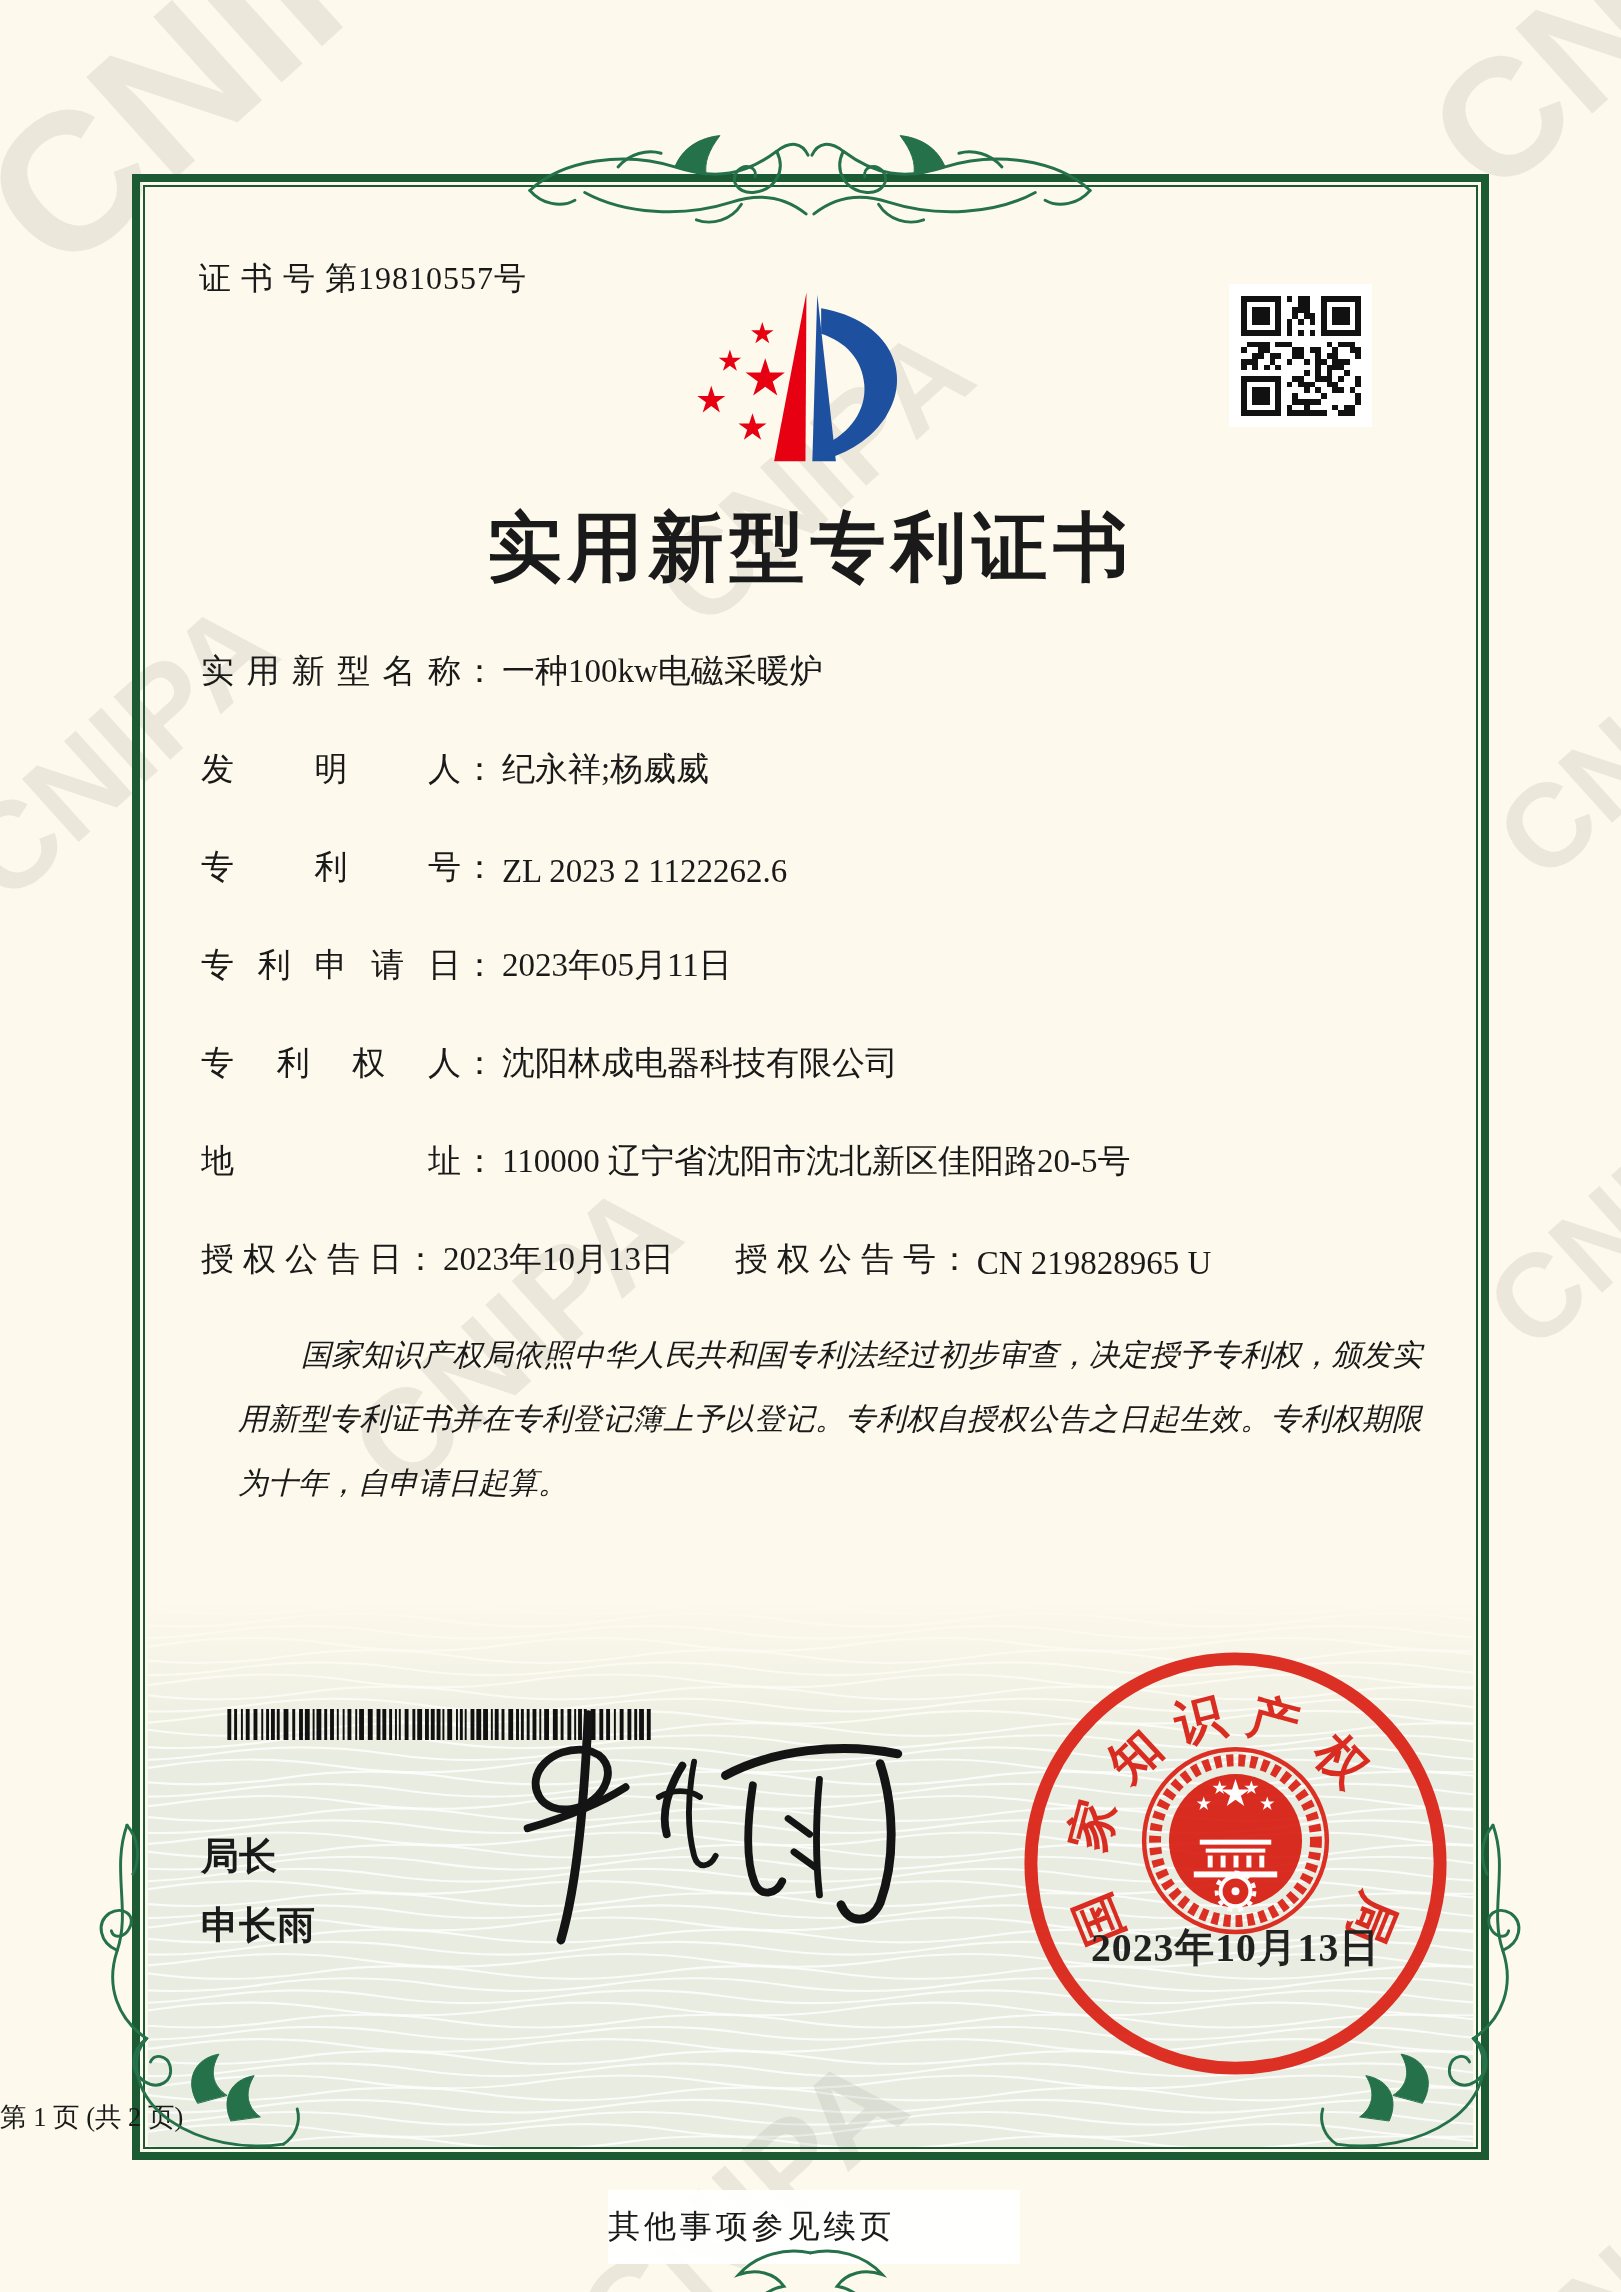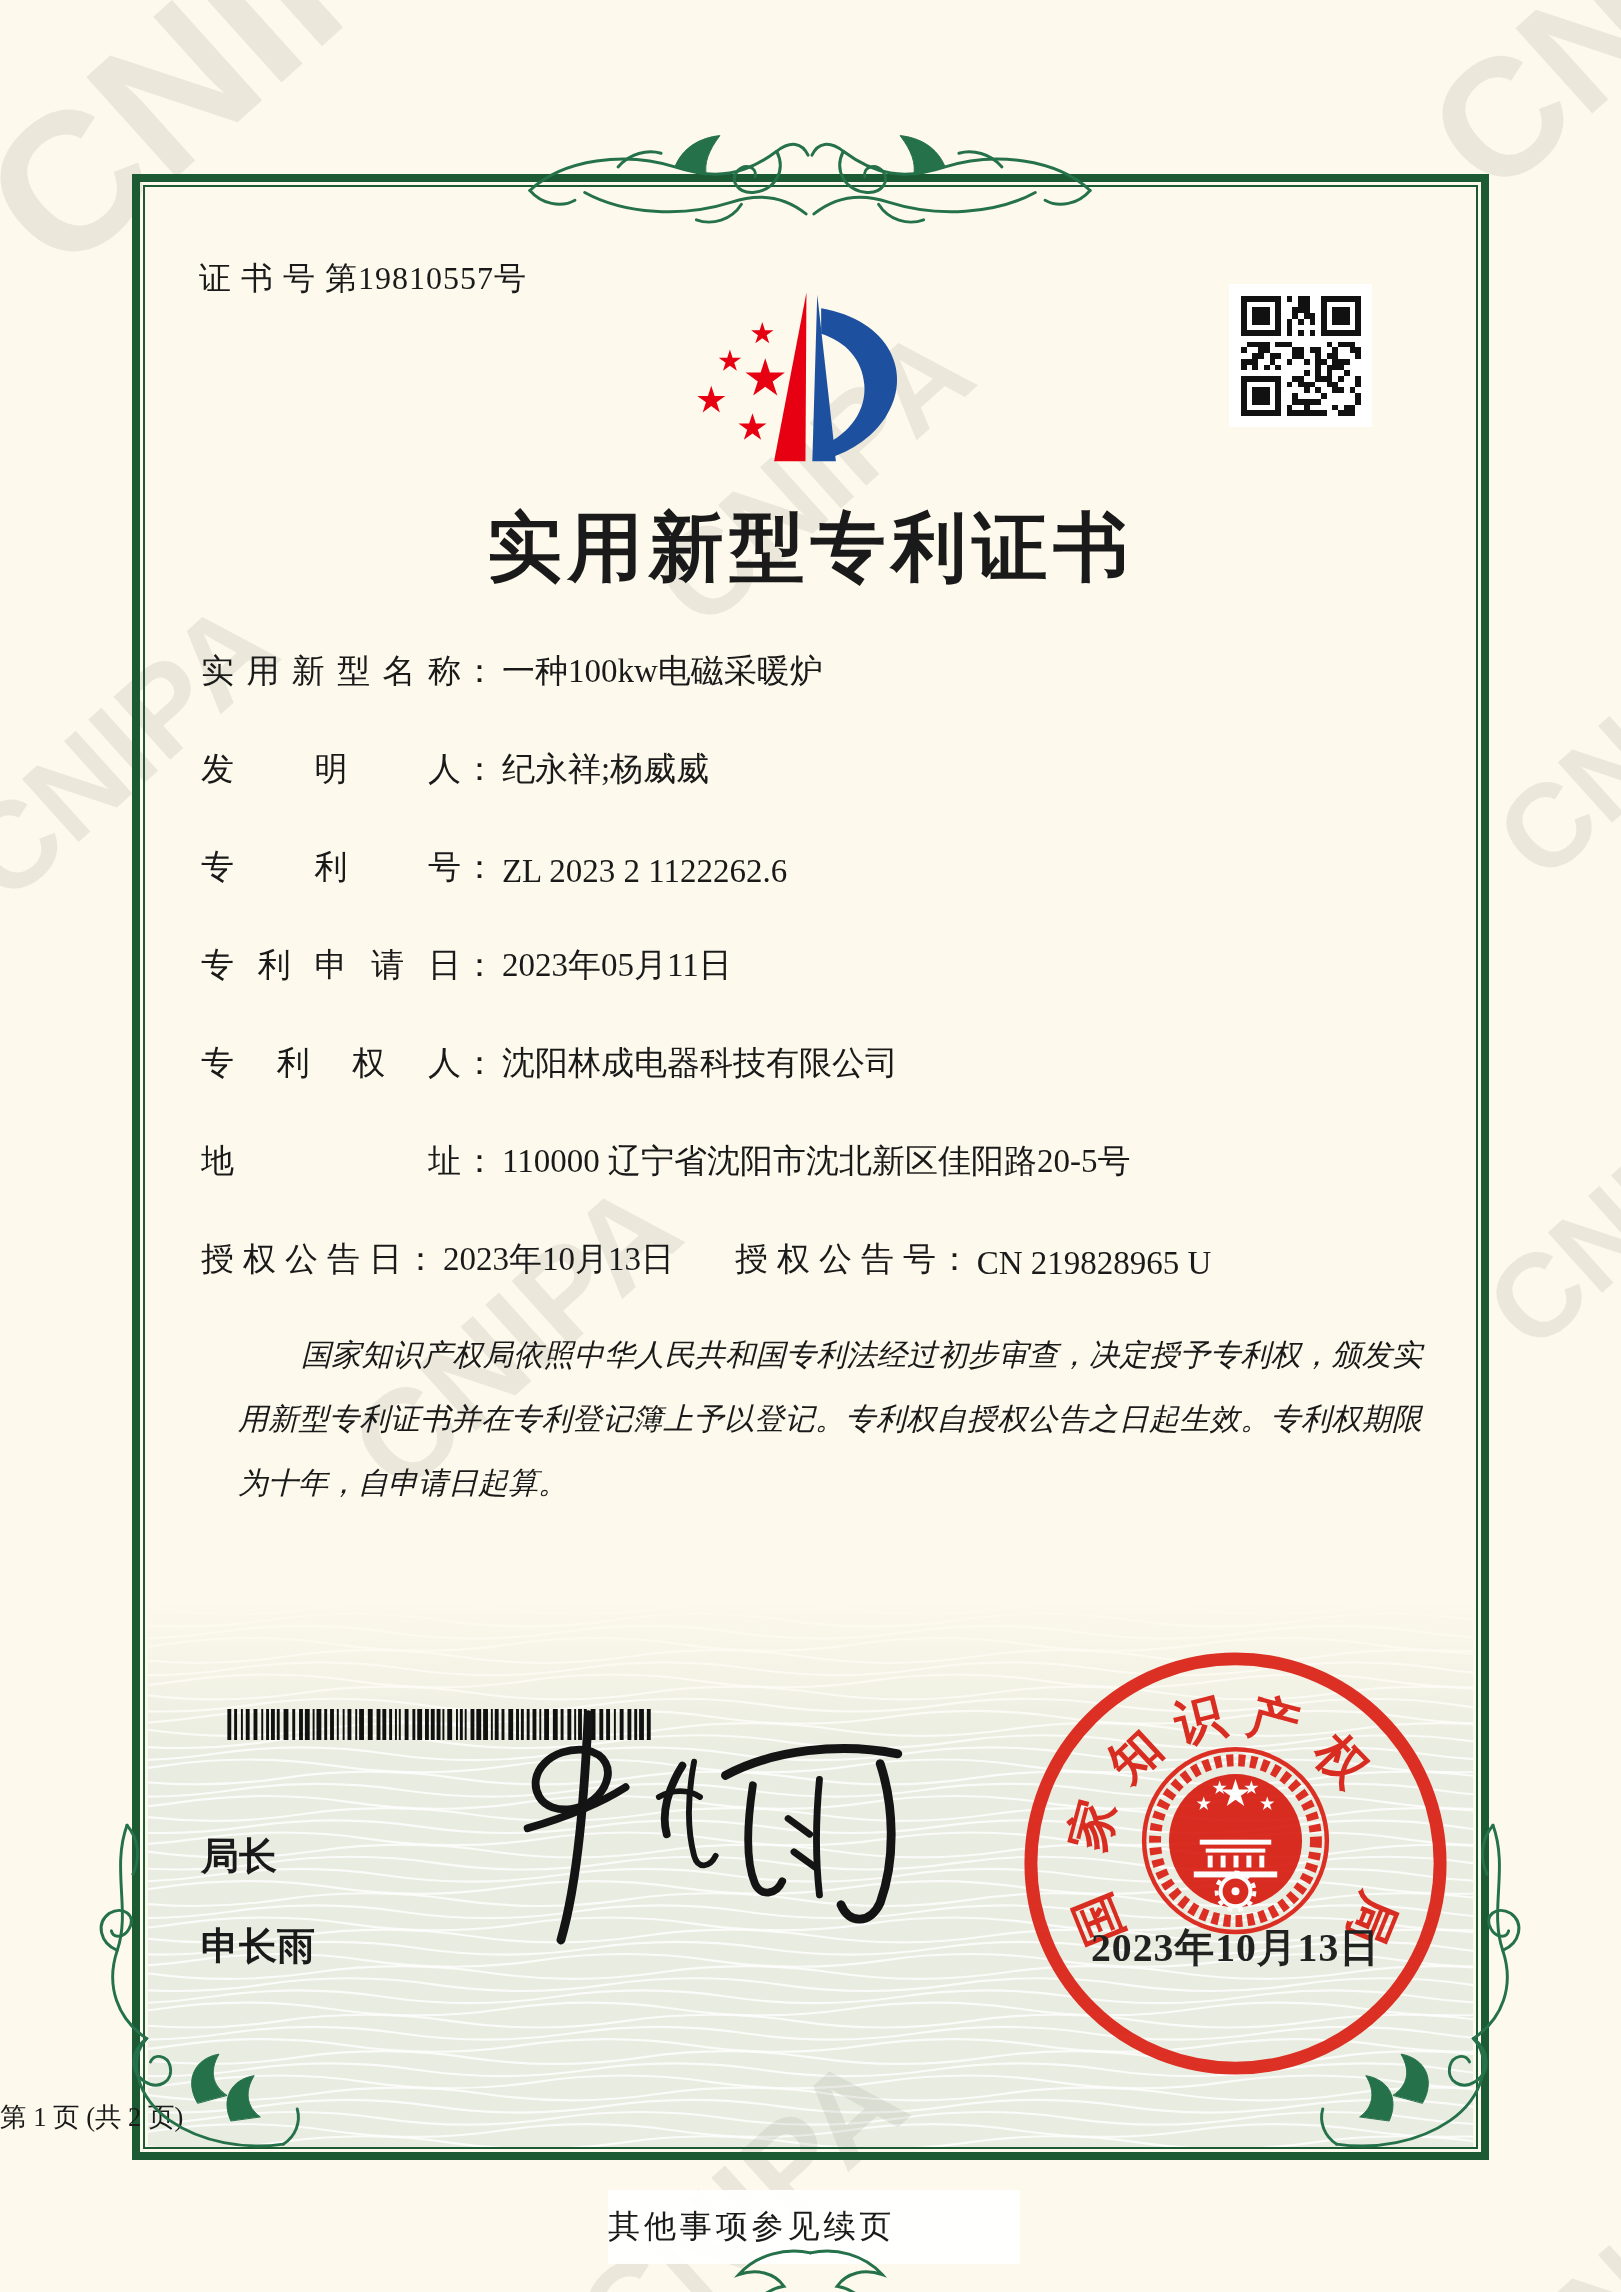--- a/index.html
+++ b/index.html
@@ -50,21 +50,21 @@
 
   
   .paras{position:absolute;left:238px;top:1323px;width:1184px;z-index:4;
          font-size:30px;line-height:64px;text-align:justify;}
   .paras p{margin:0;text-indent:63px;font-style:italic;}
 
   
   .barcode{position:absolute;left:225px;top:1709px;z-index:5;}
   .director{position:absolute;left:201px;top:1831px;z-index:5;
             font-family:"Liberation Sans","DejaVu Sans",sans-serif;font-weight:700;font-size:38px;}
-  .director div{margin-bottom:39px;}
+  .director div{margin-bottom:18px;}
   .sig{position:absolute;left:459px;top:1703px;z-index:5;}
   .seal{position:absolute;left:1017px;top:1645px;z-index:6;}
   .seal-ch{font:700 50px "Liberation Serif","DejaVu Serif",serif;fill:#d92116;}
   .seal-date{font:600 40px "Liberation Serif","DejaVu Serif",serif;fill:#151515;letter-spacing:1px;}
 
   .page-info{position:absolute;left:0;right:0;top:2099px;text-align:left;font-size:26.5px;z-index:5;}
   .cont-strip{position:absolute;left:608px;top:2190px;width:412px;height:74px;z-index:2;
               background:rgba(255,255,255,0.93);display:flex;align-items:center;justify-content:flex-start;}
   .cont-strip span{font-size:32px;letter-spacing:3.9px;}
 

